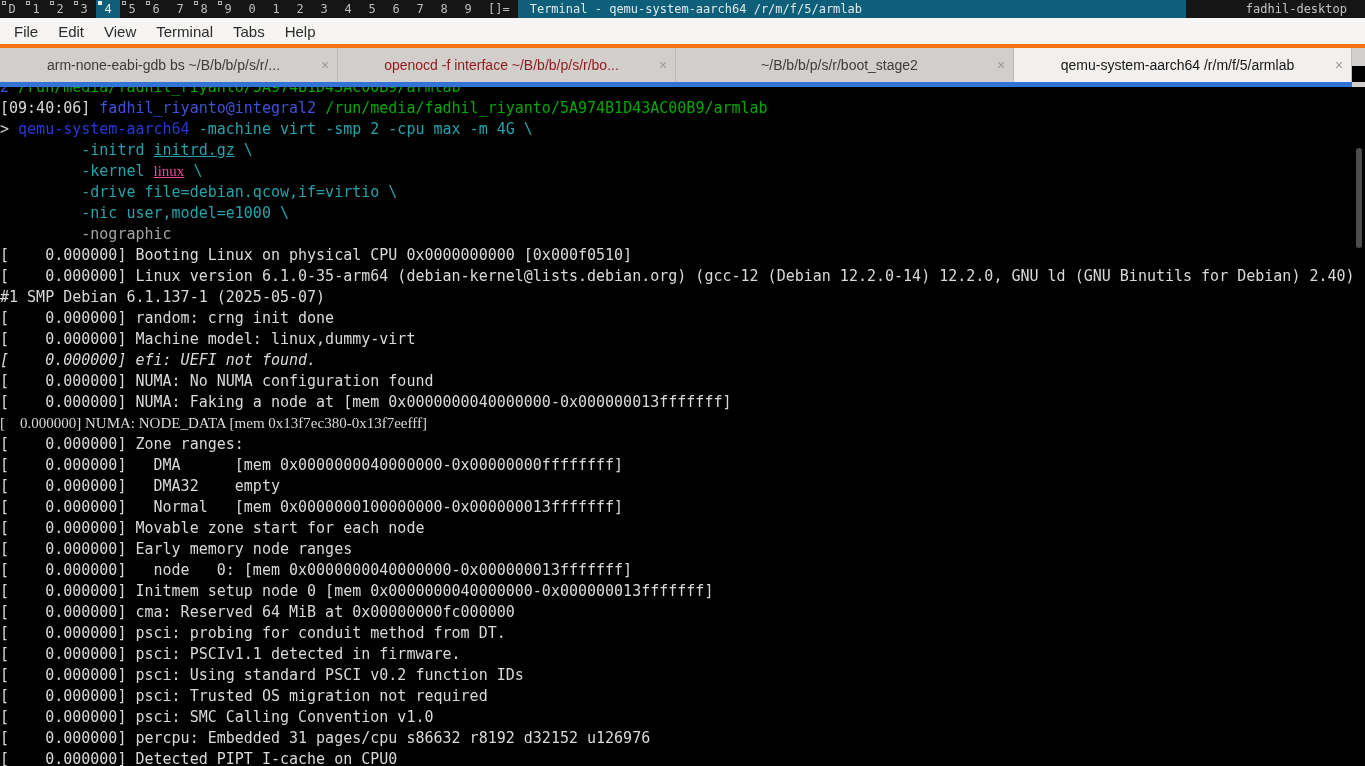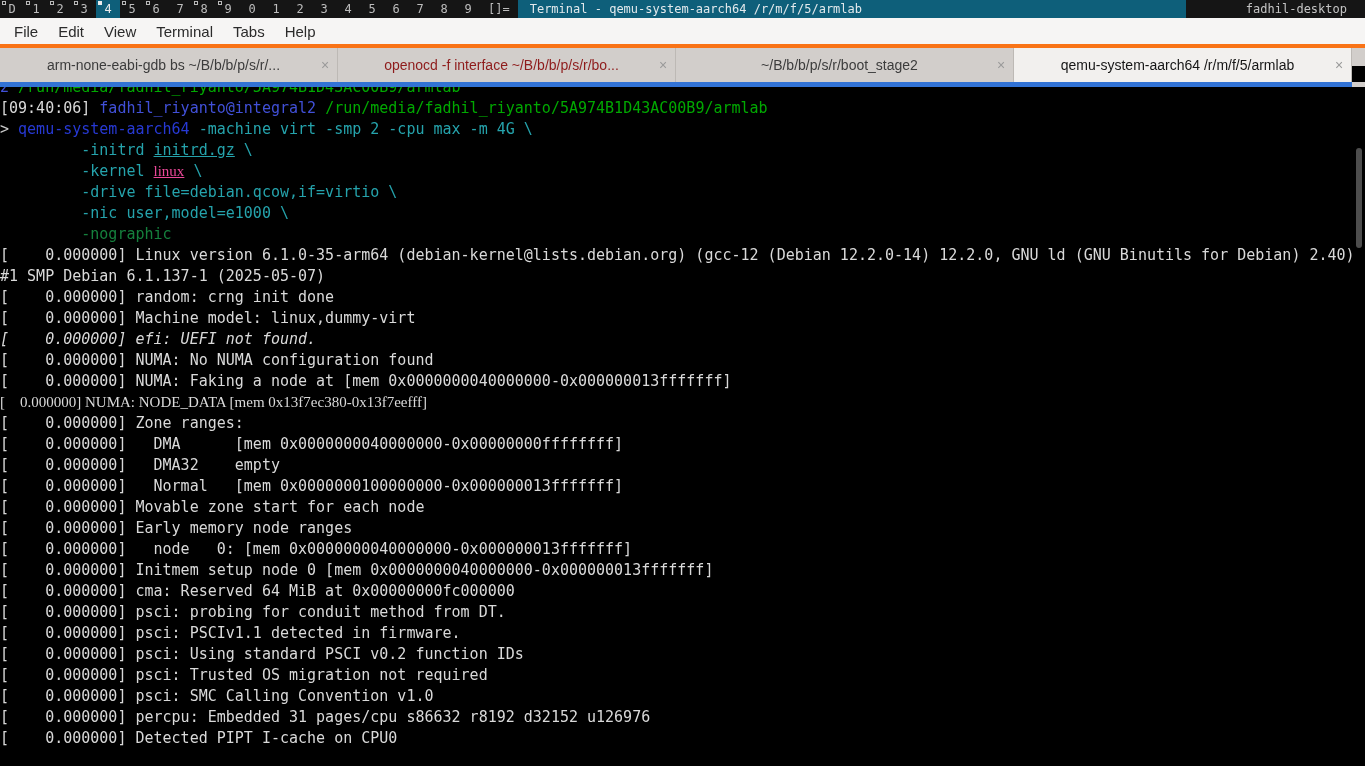--- a/index.html
+++ b/index.html
@@ -125,21 +125,22 @@
 <div class="tab-underline-gap"></div>
 
 <div class="terminal" id="terminal">
     <div class="tline"><span style="color: rgb(65, 80, 216);">2</span><span style="color: rgb(217, 217, 217);"> </span><span style="color: rgb(0, 168, 0);">/run/media/fadhil_riyanto/5A974B1D43AC00B9/armlab</span></div>
     <div class="tline"><span style="color: rgb(217, 217, 217);">[09:40:06] </span><span style="color: rgb(65, 80, 216);">fadhil_riyanto@integral2</span><span style="color: rgb(217, 217, 217);"> </span><span style="color: rgb(0, 168, 0);">/run/media/fadhil_riyanto/5A974B1D43AC00B9/armlab</span></div>
     <div class="tline"><span style="color: rgb(201, 201, 201);">&gt; </span><span style="color: rgb(39, 57, 212);">qemu-system-aarch64</span><span style="color: rgb(37, 163, 172);"> -machine virt -smp 2 -cpu max -m 4G \</span></div>
     <div class="tline"><span style="color: rgb(37, 163, 172);">         -initrd </span><span class="u" style="color: rgb(37, 163, 172);">initrd.gz</span><span style="color: rgb(37, 163, 172);"> \</span></div>
     <div class="tline"><span style="color: rgb(37, 163, 172);">         -kernel </span><span class="u" style="color: #ec4899; font-family: Liberation Serif, serif;">linux</span><span style="color: rgb(37, 163, 172);"> \</span></div>
     <div class="tline"><span style="color: rgb(37, 163, 172);">         -drive file=debian.qcow,if=virtio \</span></div>
     <div class="tline"><span style="color: rgb(37, 163, 172);">         -nic user,model=e1000 \</span></div>
-    <div class="tline"><span style="color: #15803d;">         -nographic</span></div>
+    <div class="tline"><span style="color: #a3a3a3;">         -nographic</span></div>
+    <div class="tline"><span style="color: rgb(217, 217, 217);">[    0.000000] Booting Linux on physical CPU 0x0000000000 [0x000f0510]</span></div>
     <div class="tline"><span style="color: rgb(217, 217, 217);">[    0.000000] Linux version 6.1.0-35-arm64 (debian-kernel@lists.debian.org) (gcc-12 (Debian 12.2.0-14) 12.2.0, GNU ld (GNU Binutils for Debian) 2.40) #1 SMP Debian 6.1.137-1 (2025-05-07)</span></div>
     <div class="tline"><span style="color: rgb(217, 217, 217);">[    0.000000] random: crng init done</span></div>
     <div class="tline"><span style="color: rgb(217, 217, 217);">[    0.000000] Machine model: linux,dummy-virt</span></div>
     <div class="tline"><span style="color: rgb(217, 217, 217); font-style: italic;">[    0.000000] efi: UEFI not found.</span></div>
     <div class="tline"><span style="color: rgb(217, 217, 217);">[    0.000000] NUMA: No NUMA configuration found</span></div>
     <div class="tline"><span style="color: rgb(217, 217, 217);">[    0.000000] NUMA: Faking a node at [mem 0x0000000040000000-0x000000013fffffff]</span></div>
     <div class="tline"><span style="color: rgb(217, 217, 217); font-family: Liberation Serif, serif;">[    0.000000] NUMA: NODE_DATA [mem 0x13f7ec380-0x13f7eefff]</span></div>
     <div class="tline"><span style="color: rgb(217, 217, 217);">[    0.000000] Zone ranges:</span></div>
     <div class="tline"><span style="color: rgb(217, 217, 217);">[    0.000000]   DMA      [mem 0x0000000040000000-0x00000000ffffffff]</span></div>
     <div class="tline"><span style="color: rgb(217, 217, 217);">[    0.000000]   DMA32    empty</span></div>

